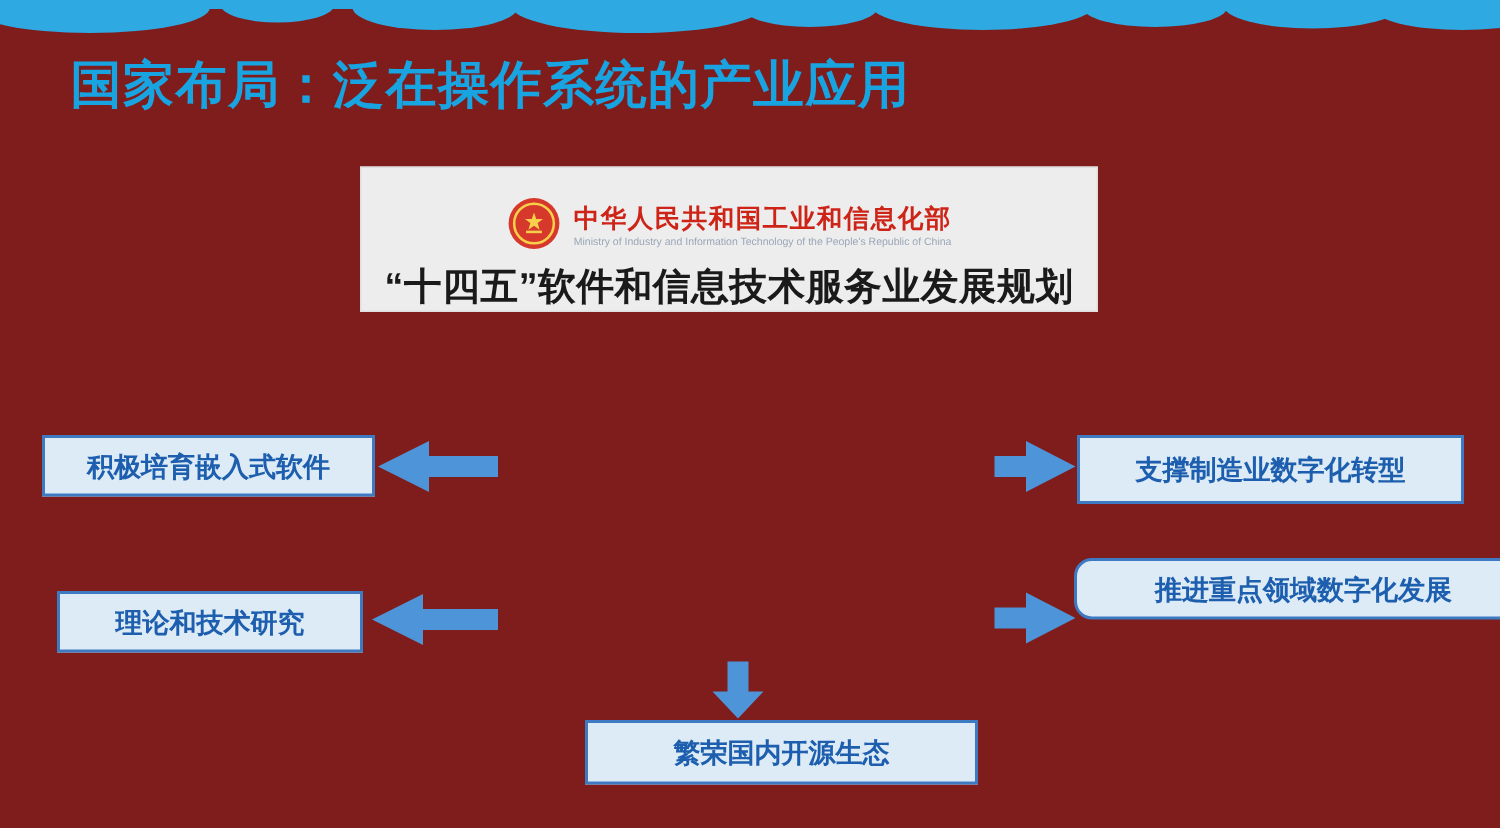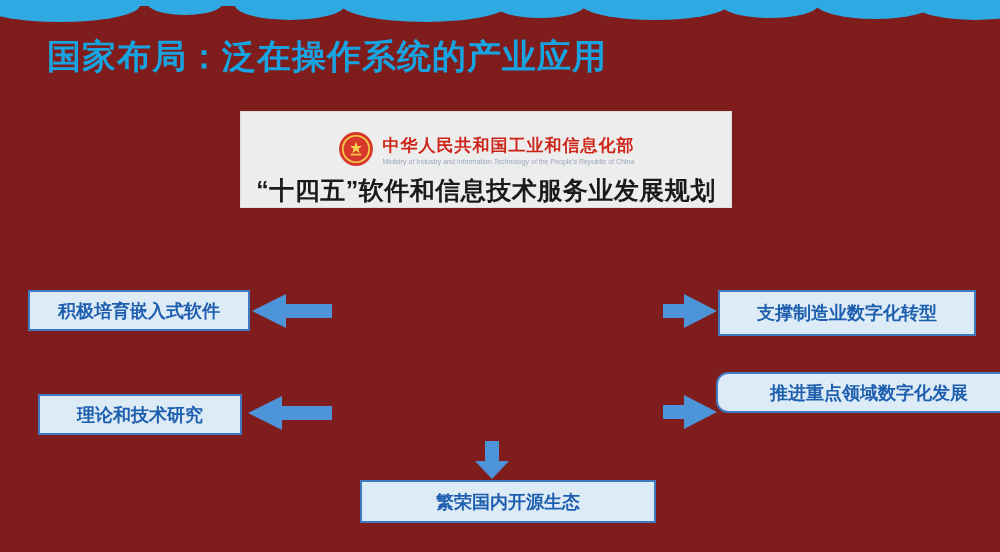--- a/index.html
+++ b/index.html
@@ -51,21 +51,21 @@
   .navy{color:#17375E;}
   .sbox{
     position:absolute;background:#DDEBF7;border:2px solid #3E7AC1;color:#1D5FAE;
     font-size:18px;font-weight:bold;display:flex;align-items:center;justify-content:center;
     box-sizing:border-box;white-space:nowrap;
   }
   #box-left-top{left:28px;top:290px;width:222px;height:41px;}
   #box-left-bottom{left:38px;top:394px;width:204px;height:41px;}
   #box-right-top{left:718px;top:290px;width:258px;height:46px;}
   #box-right-bottom{left:716px;top:372px;width:306px;height:41px;border-radius:12px;}
-  #box-bottom{left:360px;top:480px;width:296px;height:43px;text-align:center;}
+  #box-bottom{left:390px;top:480px;width:262px;height:43px;text-align:center;}
   .arrows{position:absolute;left:0;top:0;pointer-events:none;}
 </style>
 </head>
 <body>
 
 <div class="slide">
 
   <svg class="clouds" width="1000" height="34" viewBox="0 0 1000 34">
     <g fill="#2EA9E1">
       <rect x="0" y="0" width="1000" height="6"></rect>

